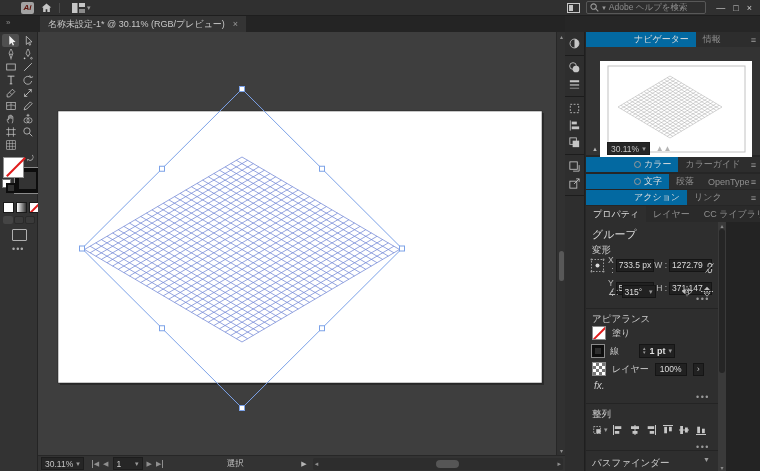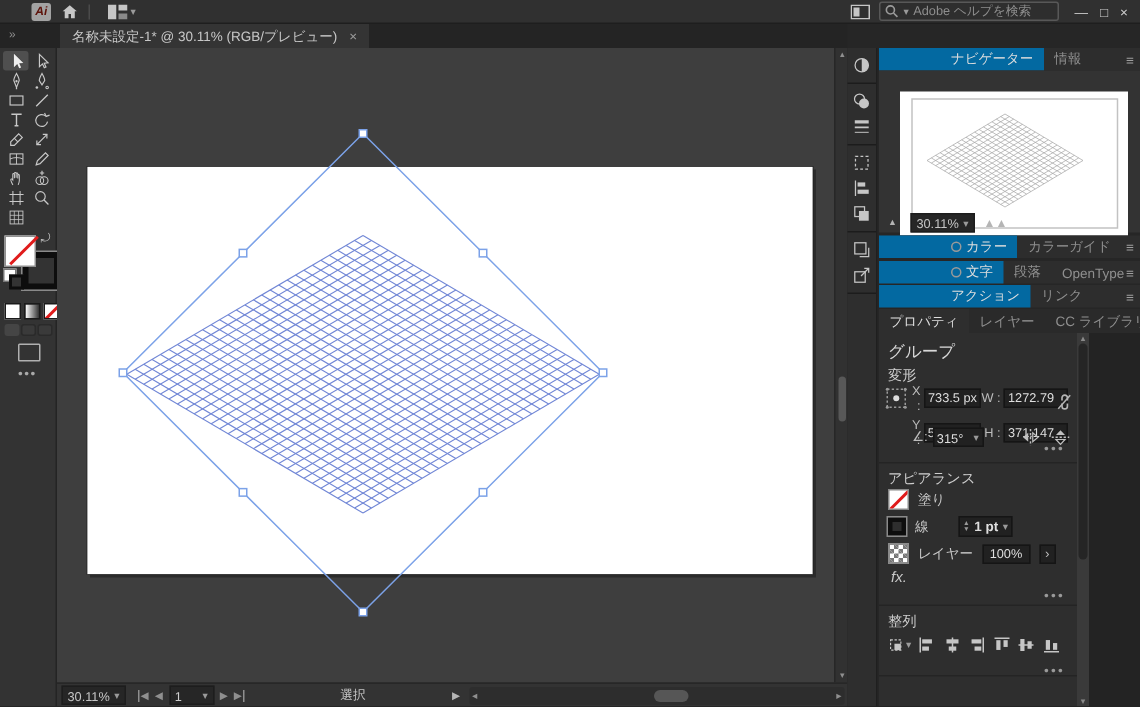--- a/index.html
+++ b/index.html
@@ -707,20 +707,24 @@
                 <svg viewBox="0 0 12 12" fill="none" stroke="currentColor" stroke-width="1">
                   <line x1="1" y1="10.5" x2="11" y2="10.5" stroke-width="1"></line>
                   <rect x="2.2" y="2.7" width="2.8" height="6.5" fill="currentColor" stroke="none"></rect>
                   <rect x="7" y="4.7" width="2.8" height="4.5" fill="currentColor" stroke="none"></rect>
                 </svg>
               </span>
             </div>
           <div class="more-dots" id="al-more">•••</div>
 
           <div class="divider" style="position:absolute;left:0;top:228px;width:132px;"></div>
+          <div id="pf-row">
+            <div class="sec-title" style="padding-top:3px;">パスファインダー</div>
+            <span id="pf-chev">▼</span>
+          </div>
         </div>
         <div id="props-scroll">
           <span class="arr" style="top:0;">▴</span>
           <div id="props-thumb"></div>
           <span class="arr" style="bottom:0;">▾</span>
         </div>
         <div id="props-gap"></div>
       </div>
     </div>
   </div>

